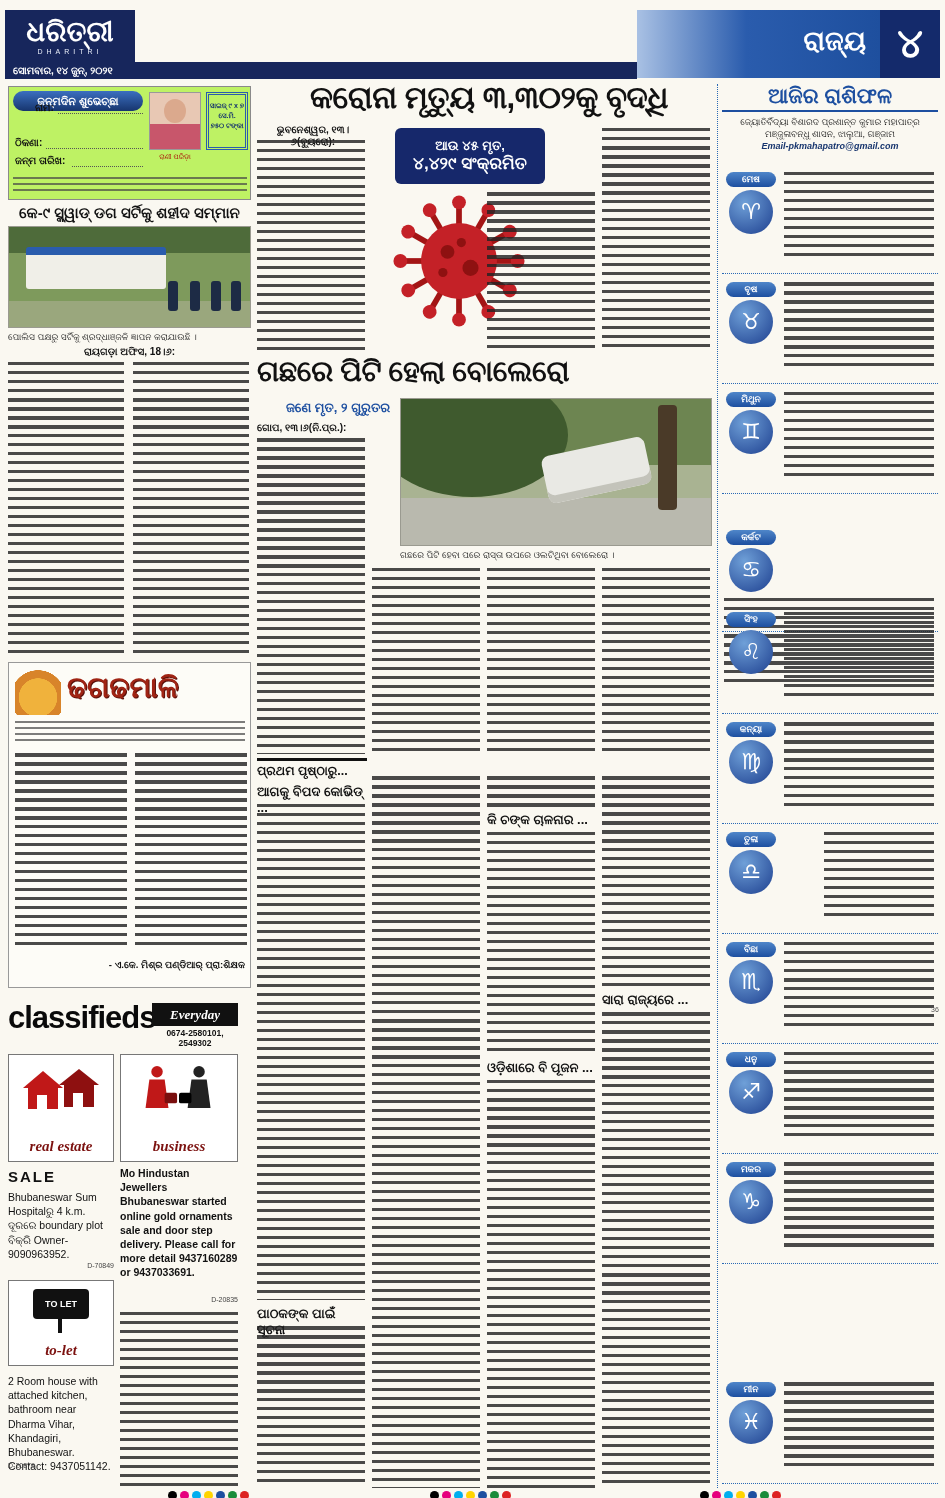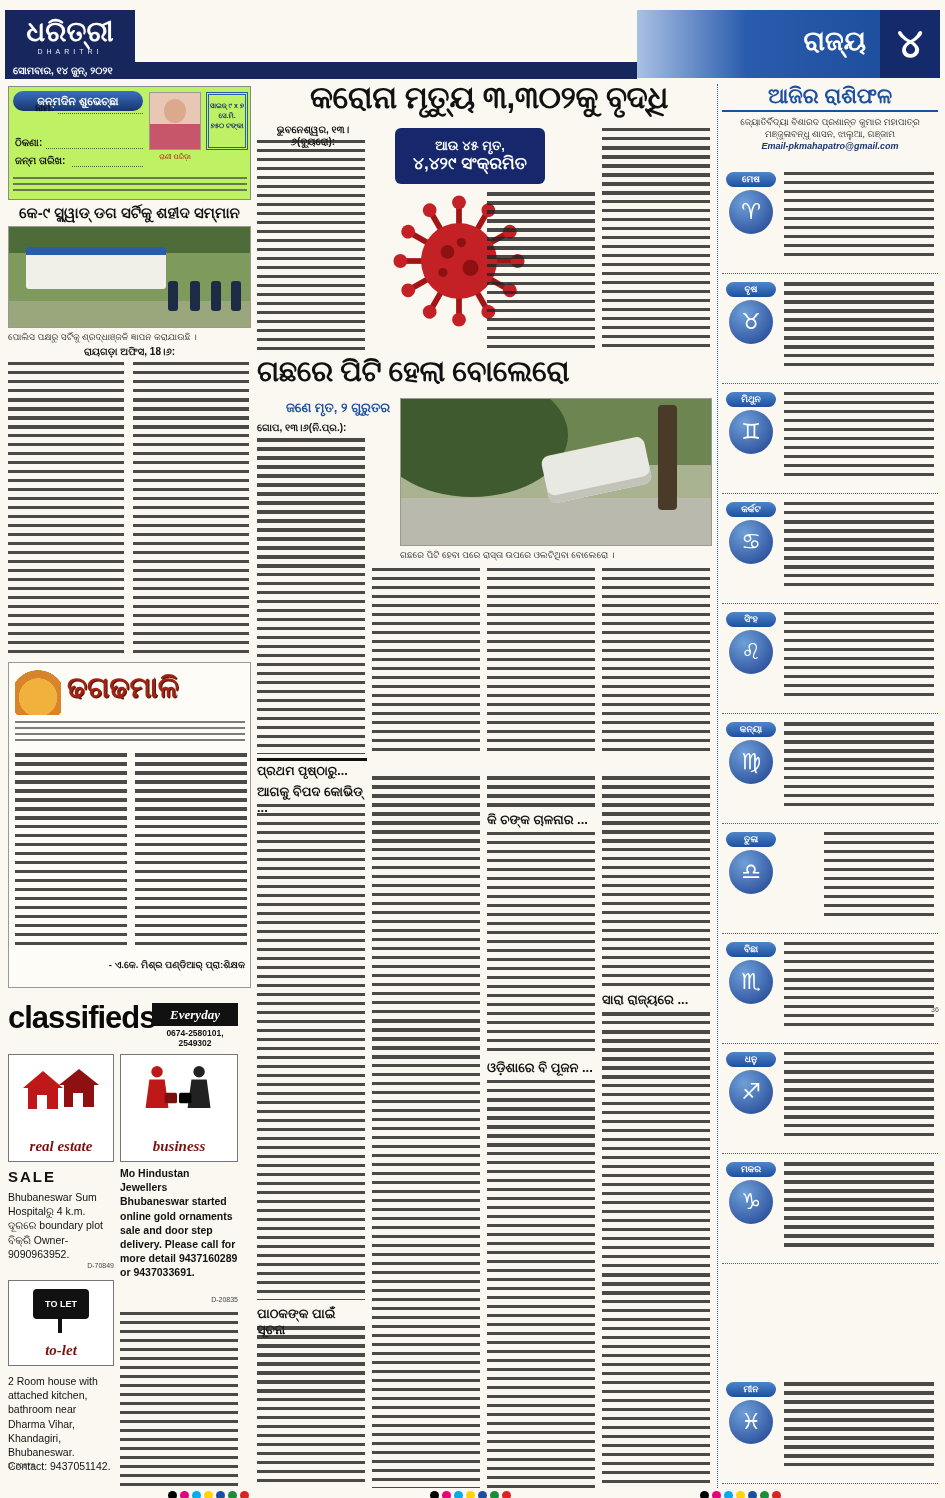--- a/index.html
+++ b/index.html
@@ -280,21 +280,21 @@
   </div>
   <div class="sign-block" style="top:384px;">
     <div class="sign-icon">
       <div class="sign-pill">ମିଥୁନ</div>
       <div class="sign-circle">♊</div>
     </div>
     <div class="sign-text">
         <div class="stripes"></div>
       </div>
   </div>
-  <div class="sign-block" style="top:494px;">
+  <div class="sign-block" style="top:522px;flex-direction:column;">
     <div class="sign-icon">
       <div class="sign-pill">କର୍କଟ</div>
       <div class="sign-circle">♋</div>
     </div>
     <div class="sign-text">
         <div class="stripes"></div>
       </div>
   </div>
   <div class="sign-block" style="top:604px;">
     <div class="sign-icon">

